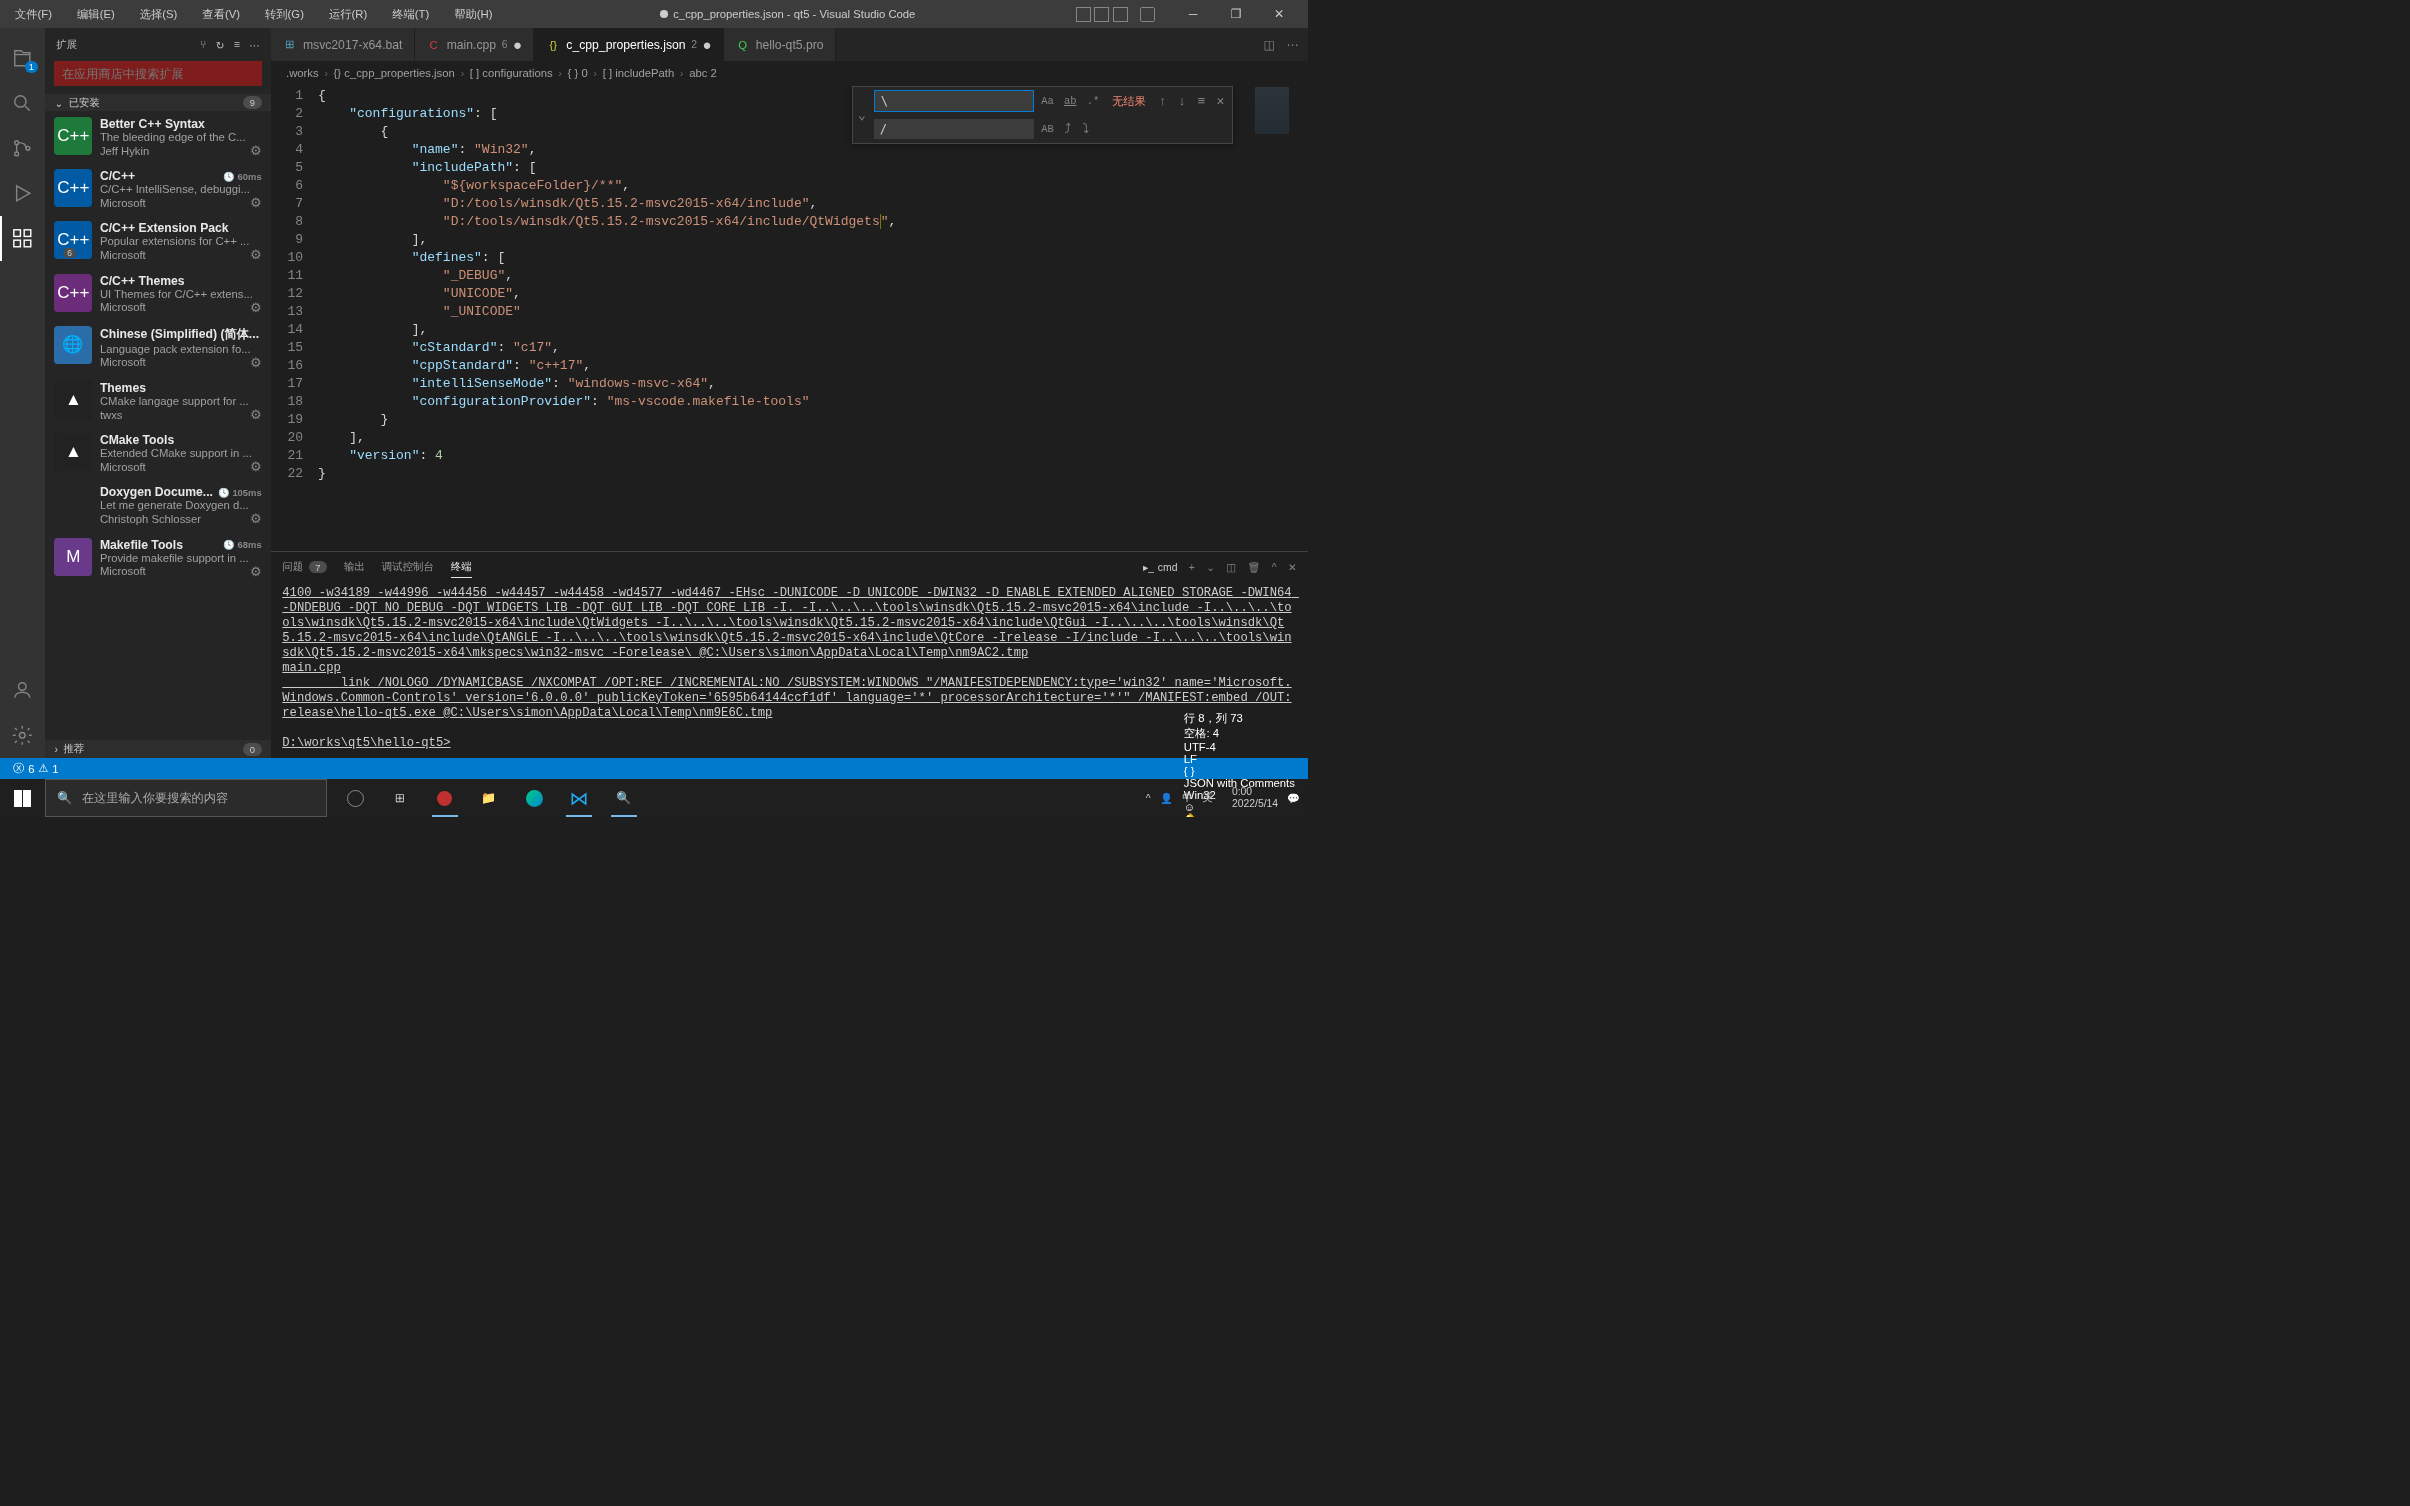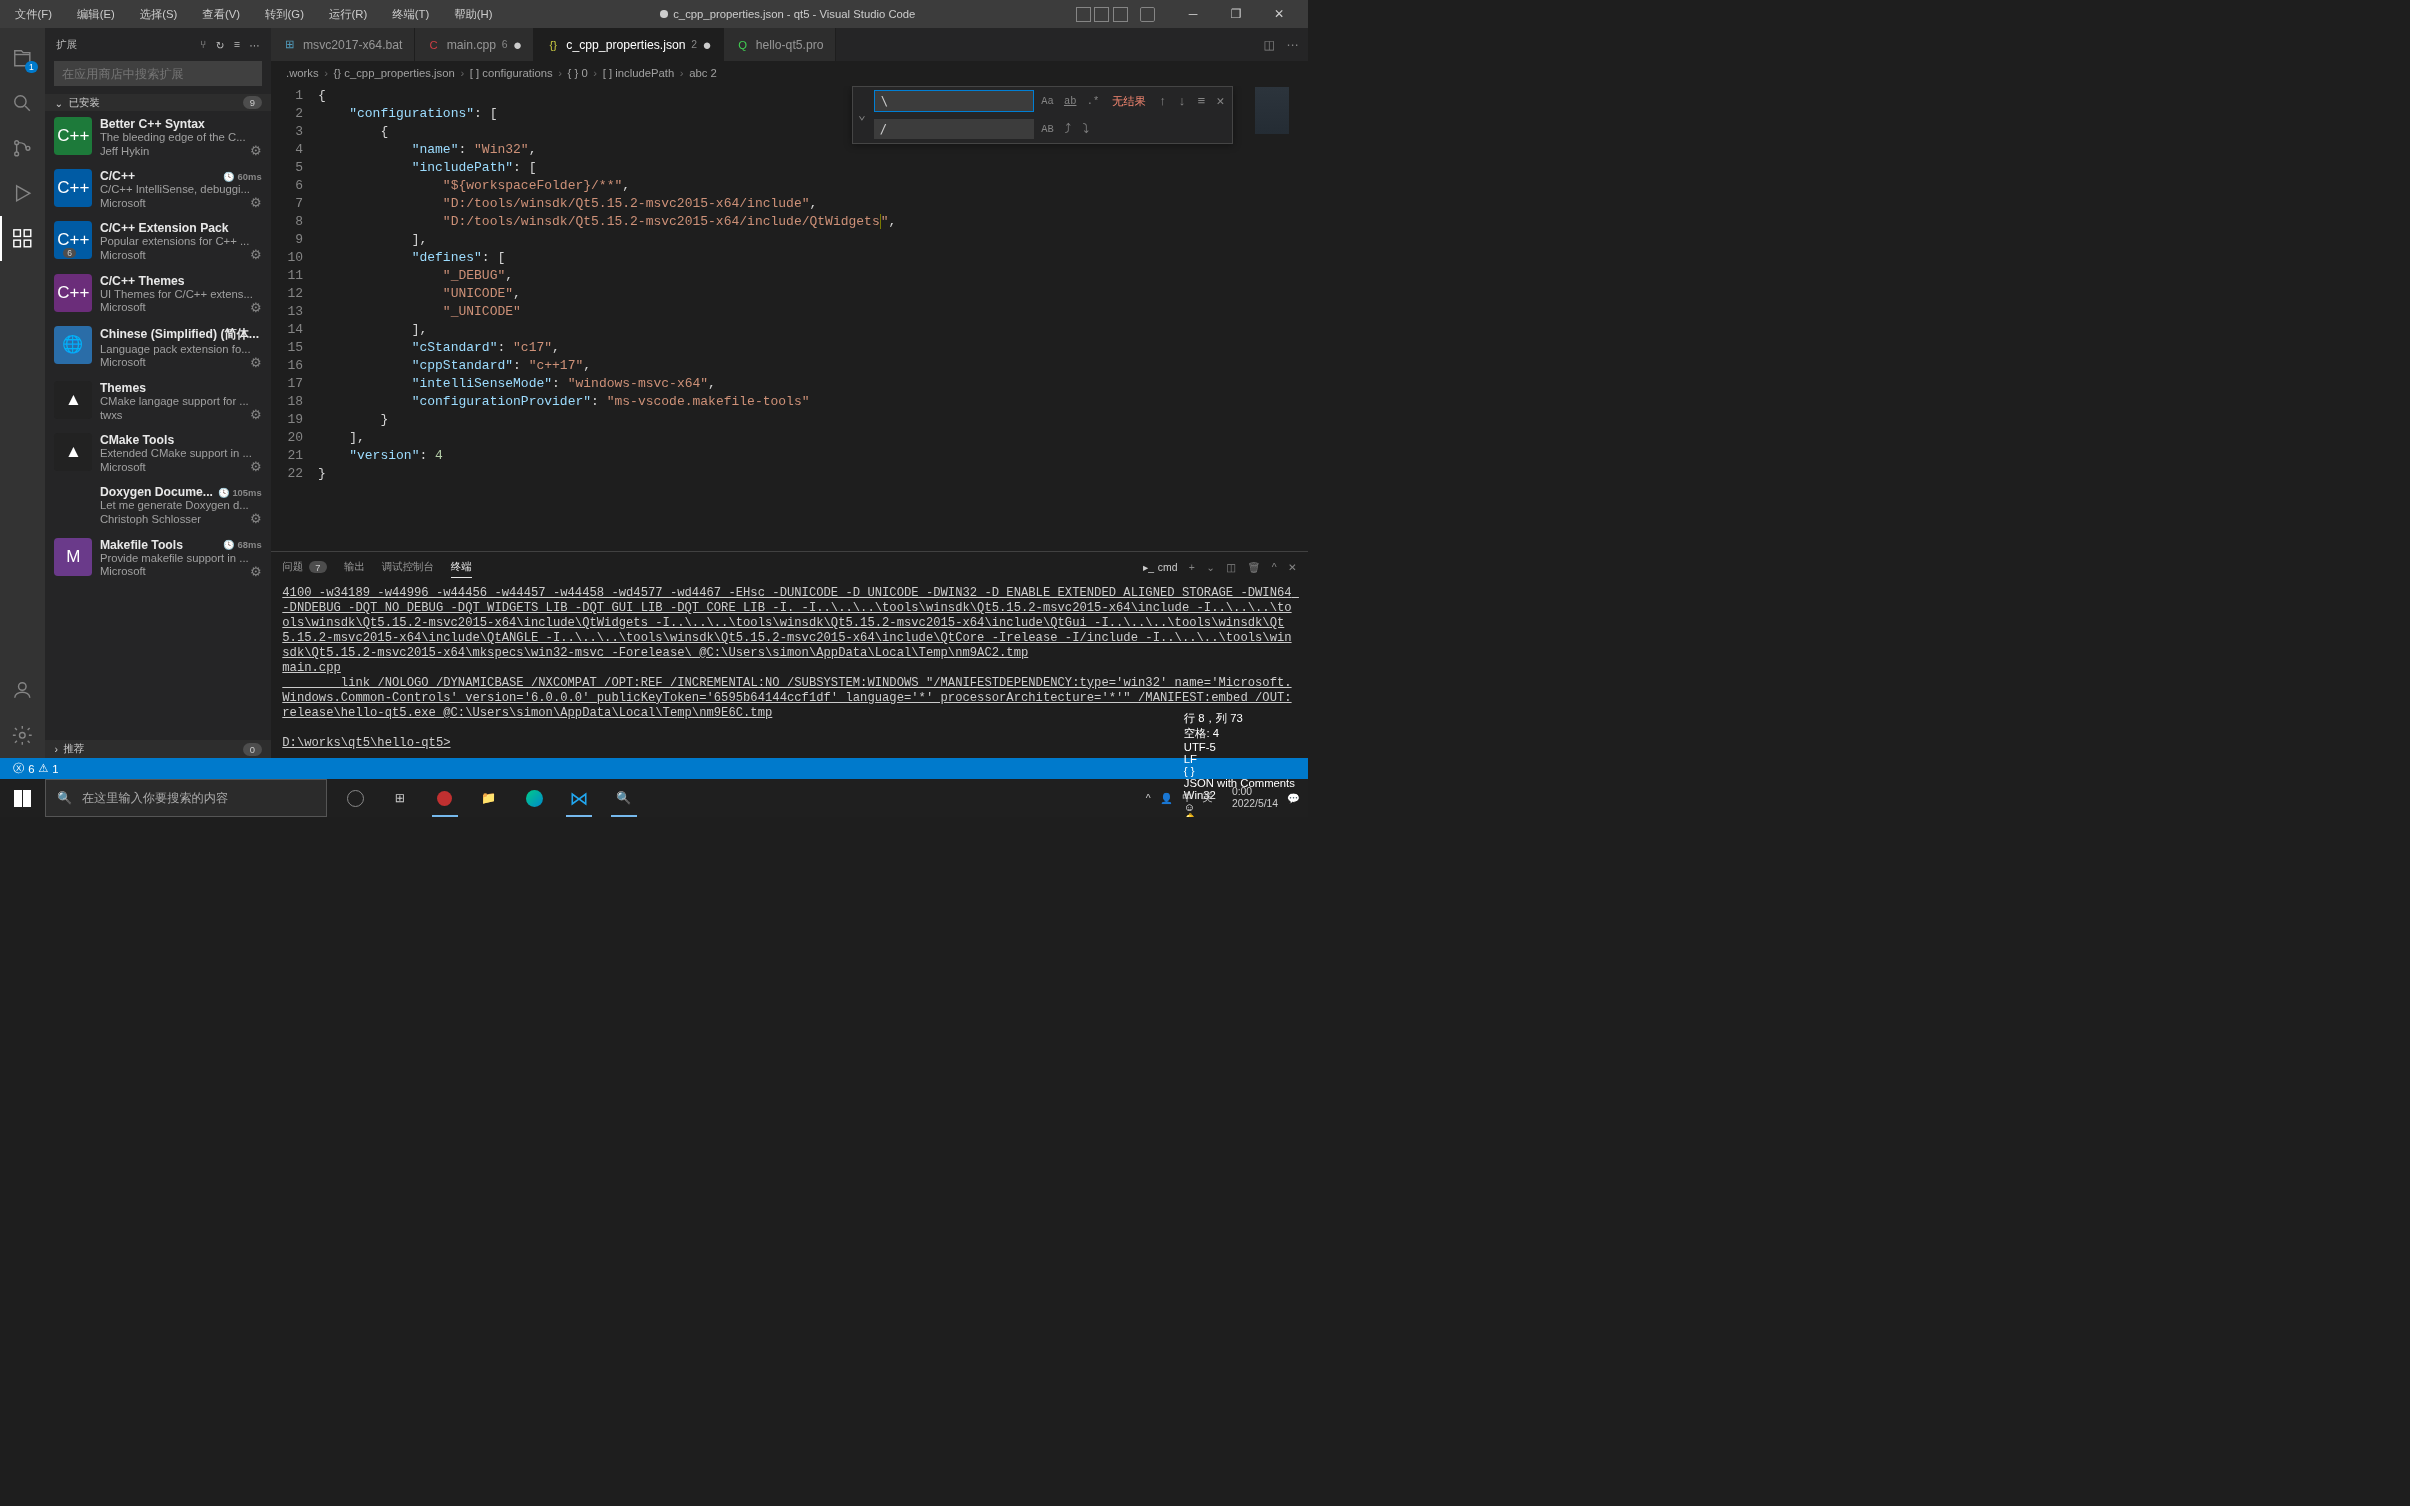--- a/index.html
+++ b/index.html
@@ -54,21 +54,21 @@
   display: flex;
   align-items: center;
   padding: 0 11.3px;
   font-size: 10.4px;
   color: #bbbbbb;
   justify-content: space-between;
 }
 .sidebar-actions { display: flex; gap: 9.4px; color: #bbbbbb; }
 .sidebar-search {
   margin: 0 9.4px 7.5px 9.4px;
-  background: #404040;
+  background: #7f1d1d;
   border: none;
   color: #ccc;
   padding: 5.6px 7.5px;
   font-size: 12.2px;
 }
 .section-hdr {
   display: flex;
   align-items: center;
   padding: 1.9px 9.4px;
   background: #2d2d2d;
@@ -547,21 +547,21 @@
 <div class="statusbar">
   <div class="status-item">
     <span>ⓧ</span>
       <span>6</span>
     <span>⚠</span>
       <span>1</span>
   </div>
   <div class="status-right">
     <div class="status-item">行 8，列 73</div>
     <div class="status-item">空格: 4</div>
-    <div class="status-item">UTF-5</div>
+    <div class="status-item">UTF-4</div>
     <div class="status-item">LF</div>
     <div class="status-item">{ }</div>
     <div class="status-item">JSON with Comments</div>
     <div class="status-item">Win32</div>
     <div class="status-item">☺</div>
     <div class="status-item">🔔</div>
   </div>
 </div>
 
 <div class="taskbar">

